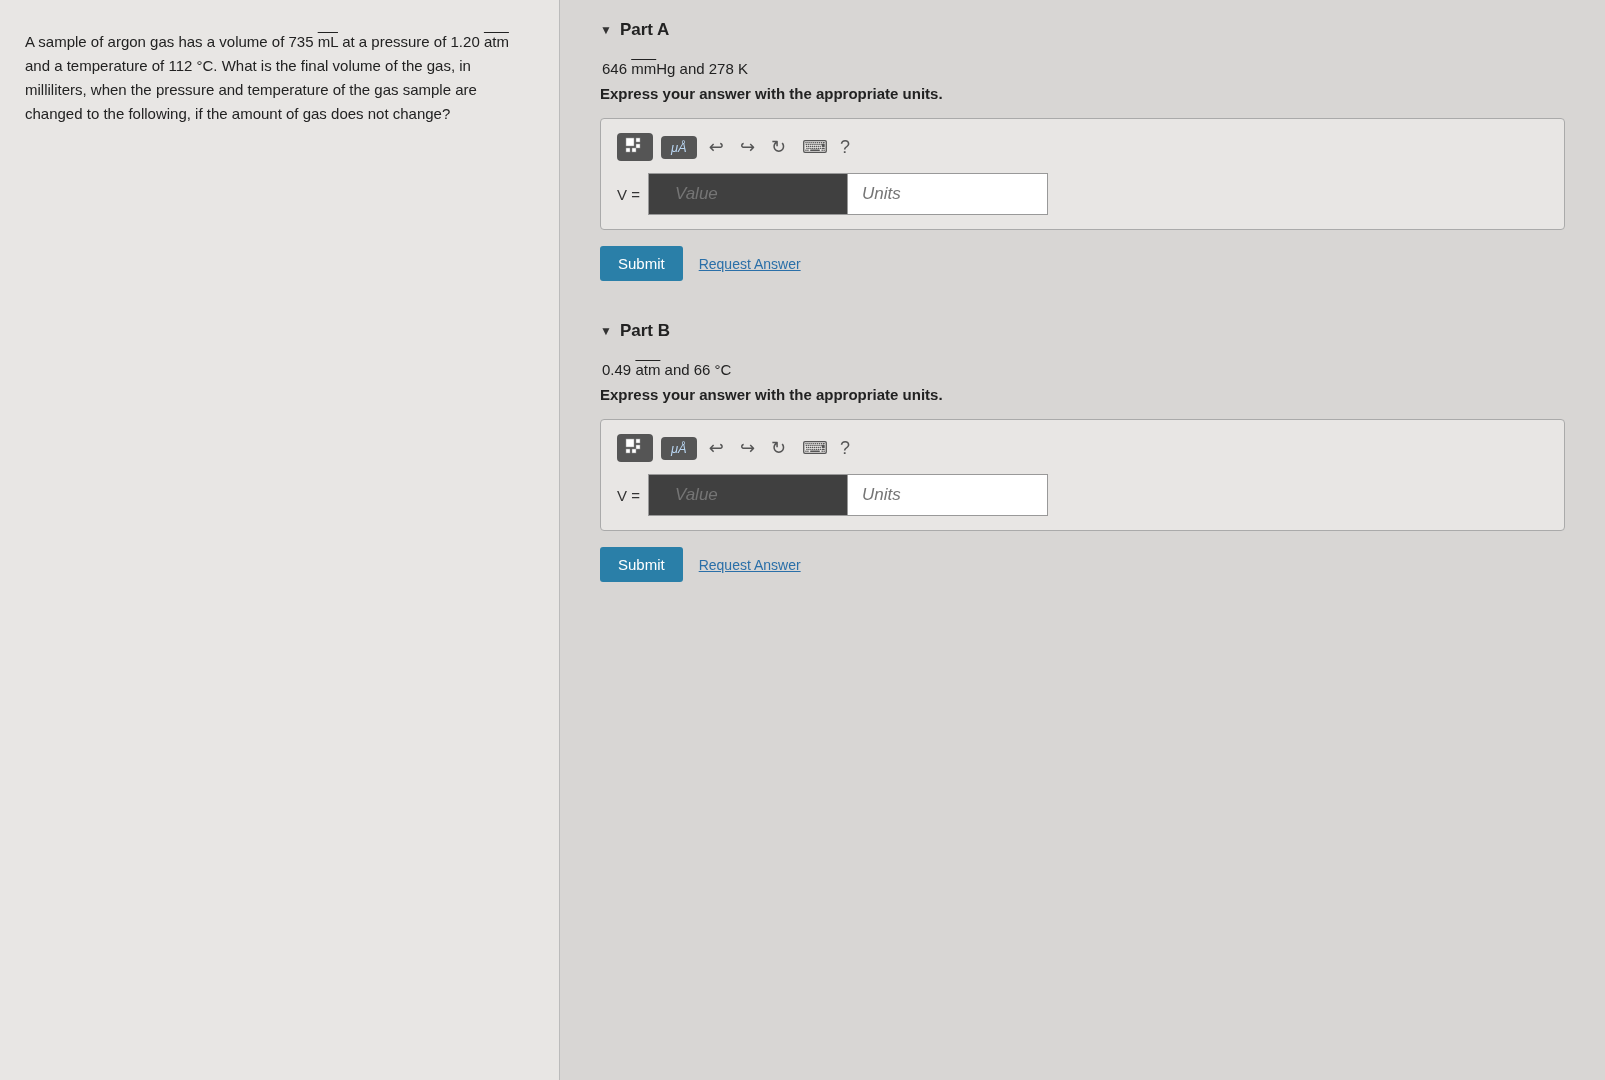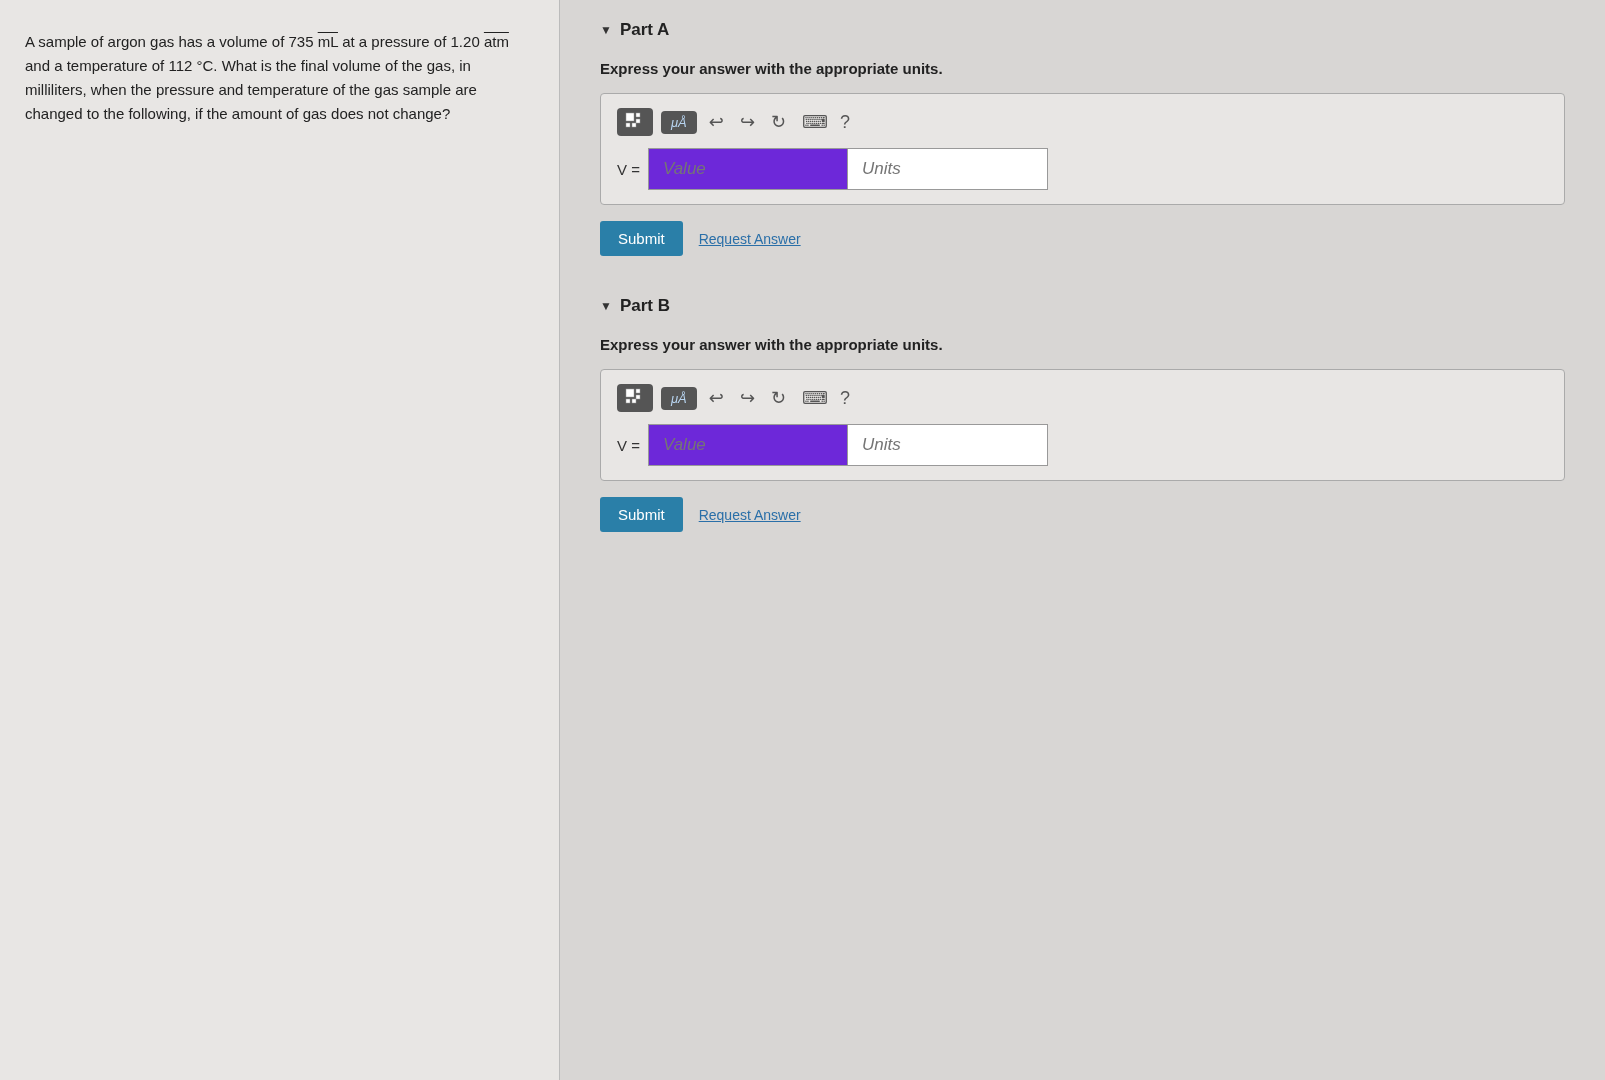--- a/index.html
+++ b/index.html
@@ -143,25 +143,25 @@
 
     .v-label {
       font-size: 15px;
       color: #333;
       margin-right: 8px;
       white-space: nowrap;
     }
 
     .value-input {
       border: 1px solid #999;
-      background-color: #6d28d9;
+      background-color: #404040;
       font-size: 17px;
       font-style: italic;
       color: #aaa;
-      padding: 10px 14px;
+      padding: 10px 26px;
       width: 200px;
       outline: none;
     }
 
     .units-input {
       border: 1px solid #999;
       border-left: none;
       background-color: white;
       font-size: 17px;
       font-style: italic;
@@ -216,20 +216,23 @@
 </div>
 
 <div class="right-panel">
 
   <div class="part-section">
     <div class="part-header">
       <span class="part-chevron">▼</span>
       <span class="part-title">Part A</span>
     </div>
 
+    <p class="condition-text">
+      646 <span class="overline">mm</span>Hg and 278 K
+    </p>
     <p class="instruction-text">Express your answer with the appropriate units.</p>
 
     <div class="answer-box">
 
       <div class="toolbar">
         <button class="toolbar-btn">
           <svg width="20" height="20" viewBox="0 0 20 20">
             <rect x="1" y="1" width="8" height="8" fill="white" stroke="#999" stroke-width="0.5"></rect>
             <rect x="11" y="1" width="4" height="4" fill="white" stroke="#999" stroke-width="0.5"></rect>
             <rect x="11" y="7" width="4" height="4" fill="white" stroke="#999" stroke-width="0.5"></rect>
@@ -257,20 +260,23 @@
       <button class="request-answer-link">Request Answer</button>
     </div>
   </div>
 
   <div class="part-section">
     <div class="part-header">
       <span class="part-chevron">▼</span>
       <span class="part-title">Part B</span>
     </div>
 
+    <p class="condition-text">
+      0.49 <span class="overline">atm</span> and 66 °C
+    </p>
     <p class="instruction-text">Express your answer with the appropriate units.</p>
 
     <div class="answer-box">
 
       <div class="toolbar">
         <button class="toolbar-btn">
           <svg width="20" height="20" viewBox="0 0 20 20">
             <rect x="1" y="1" width="8" height="8" fill="white" stroke="#999" stroke-width="0.5"></rect>
             <rect x="11" y="1" width="4" height="4" fill="white" stroke="#999" stroke-width="0.5"></rect>
             <rect x="11" y="7" width="4" height="4" fill="white" stroke="#999" stroke-width="0.5"></rect>

